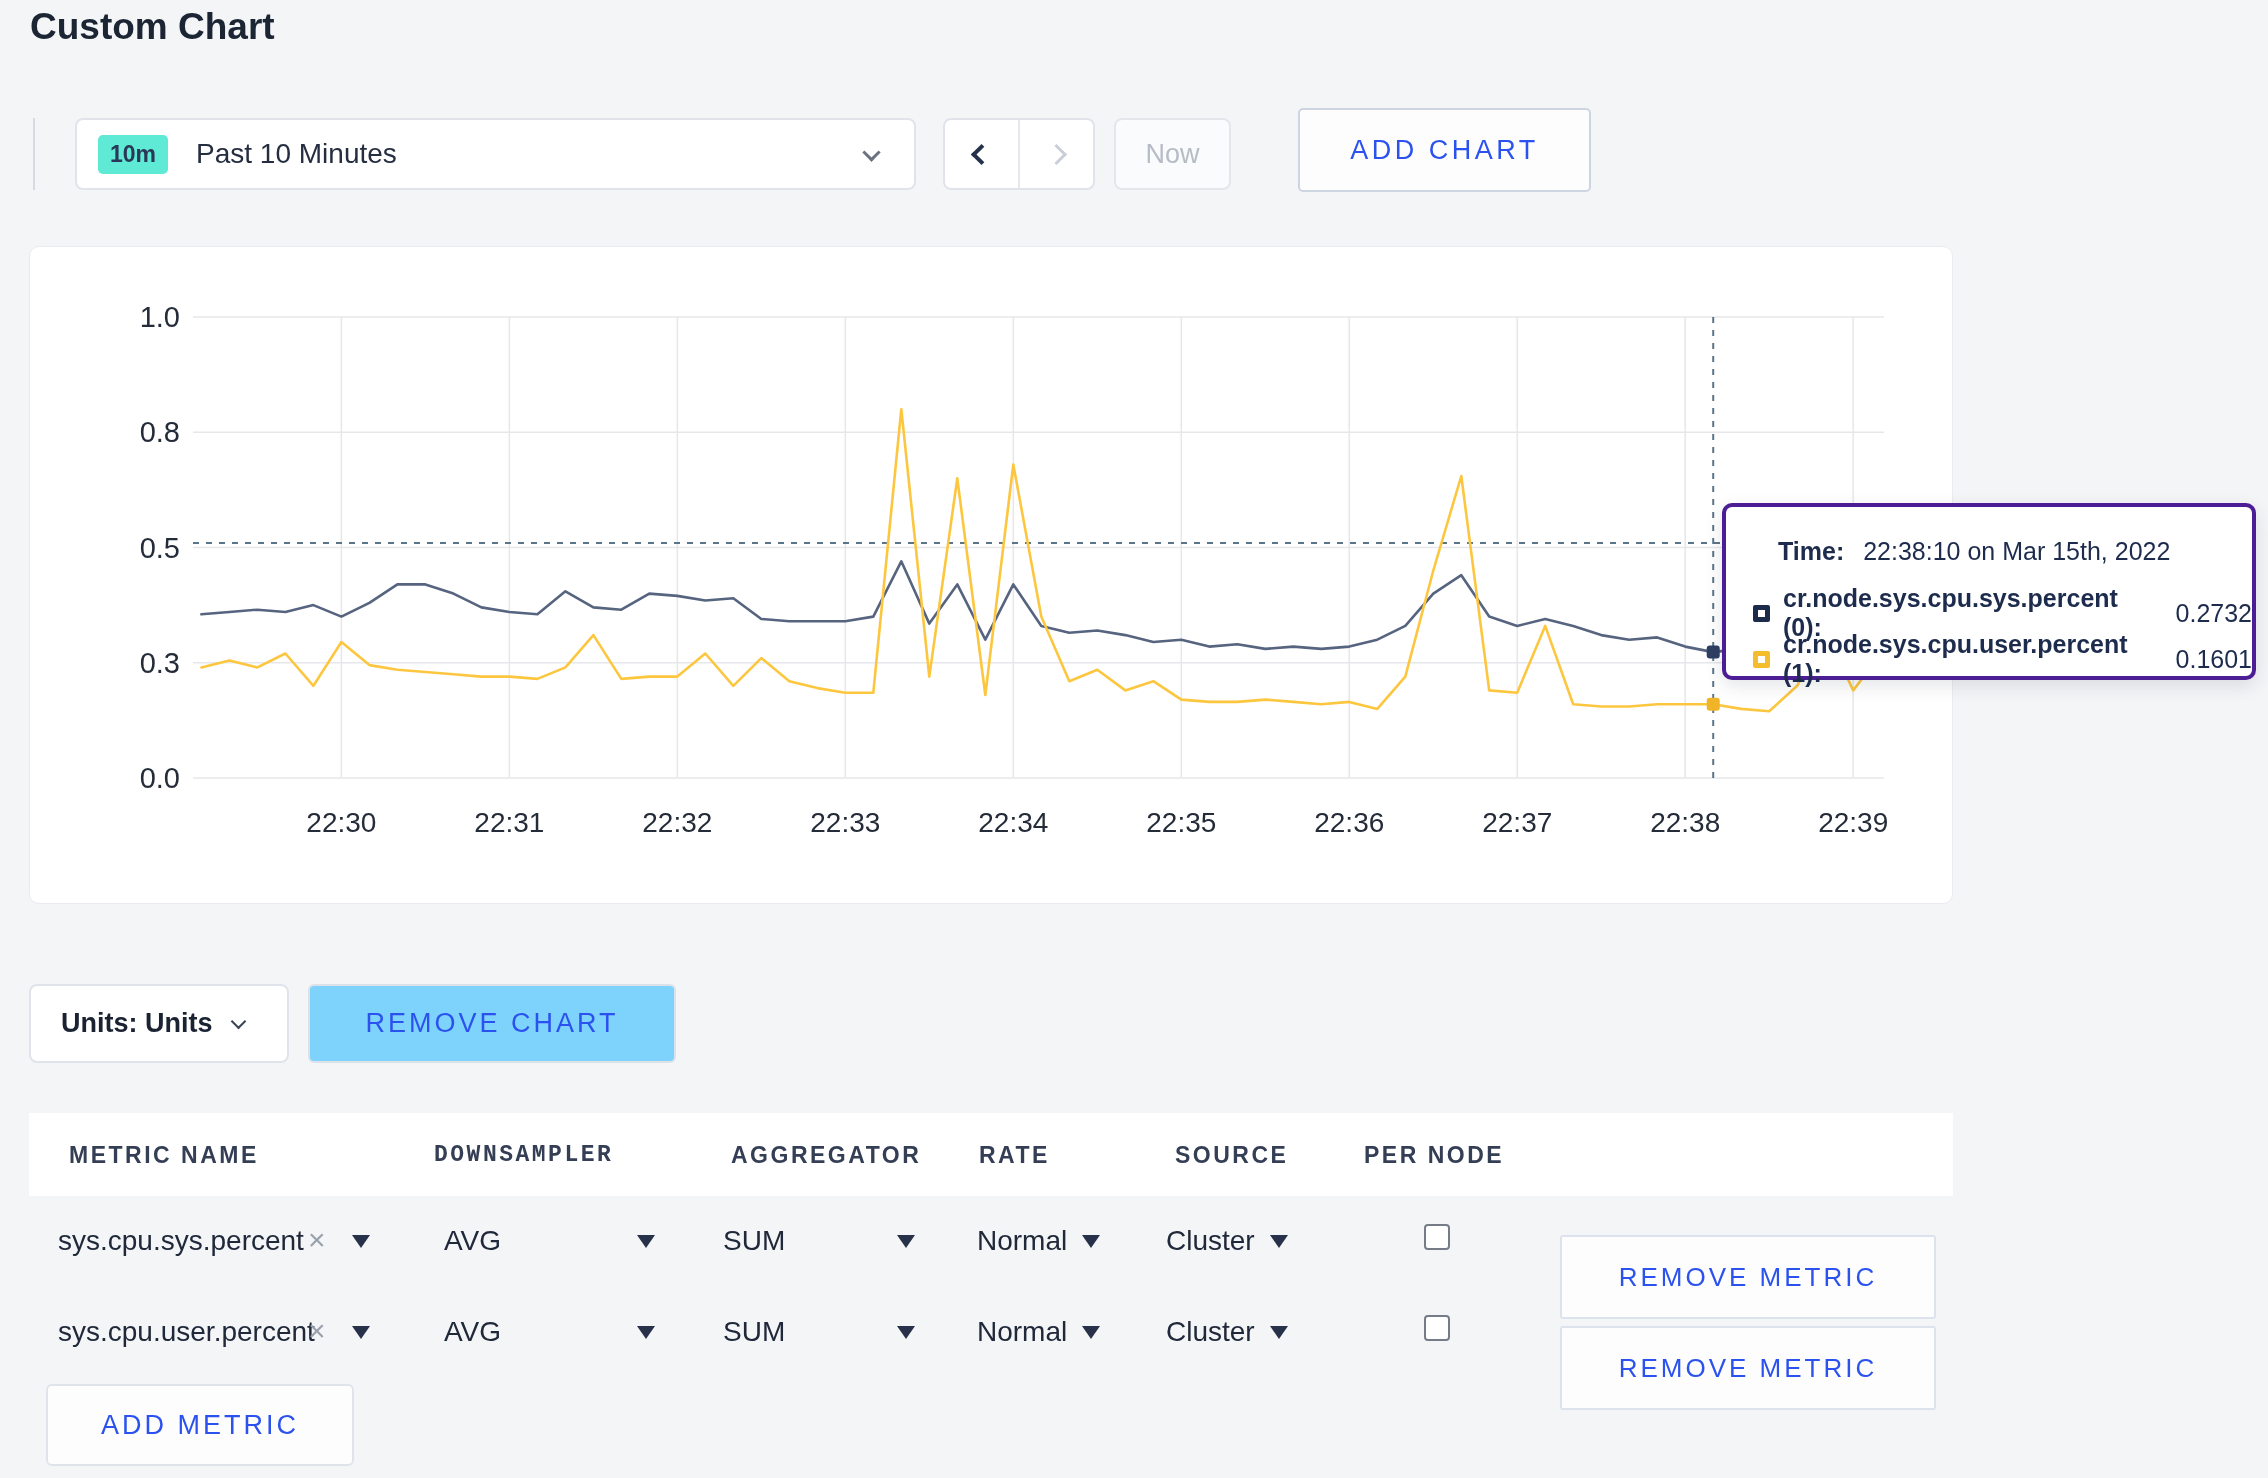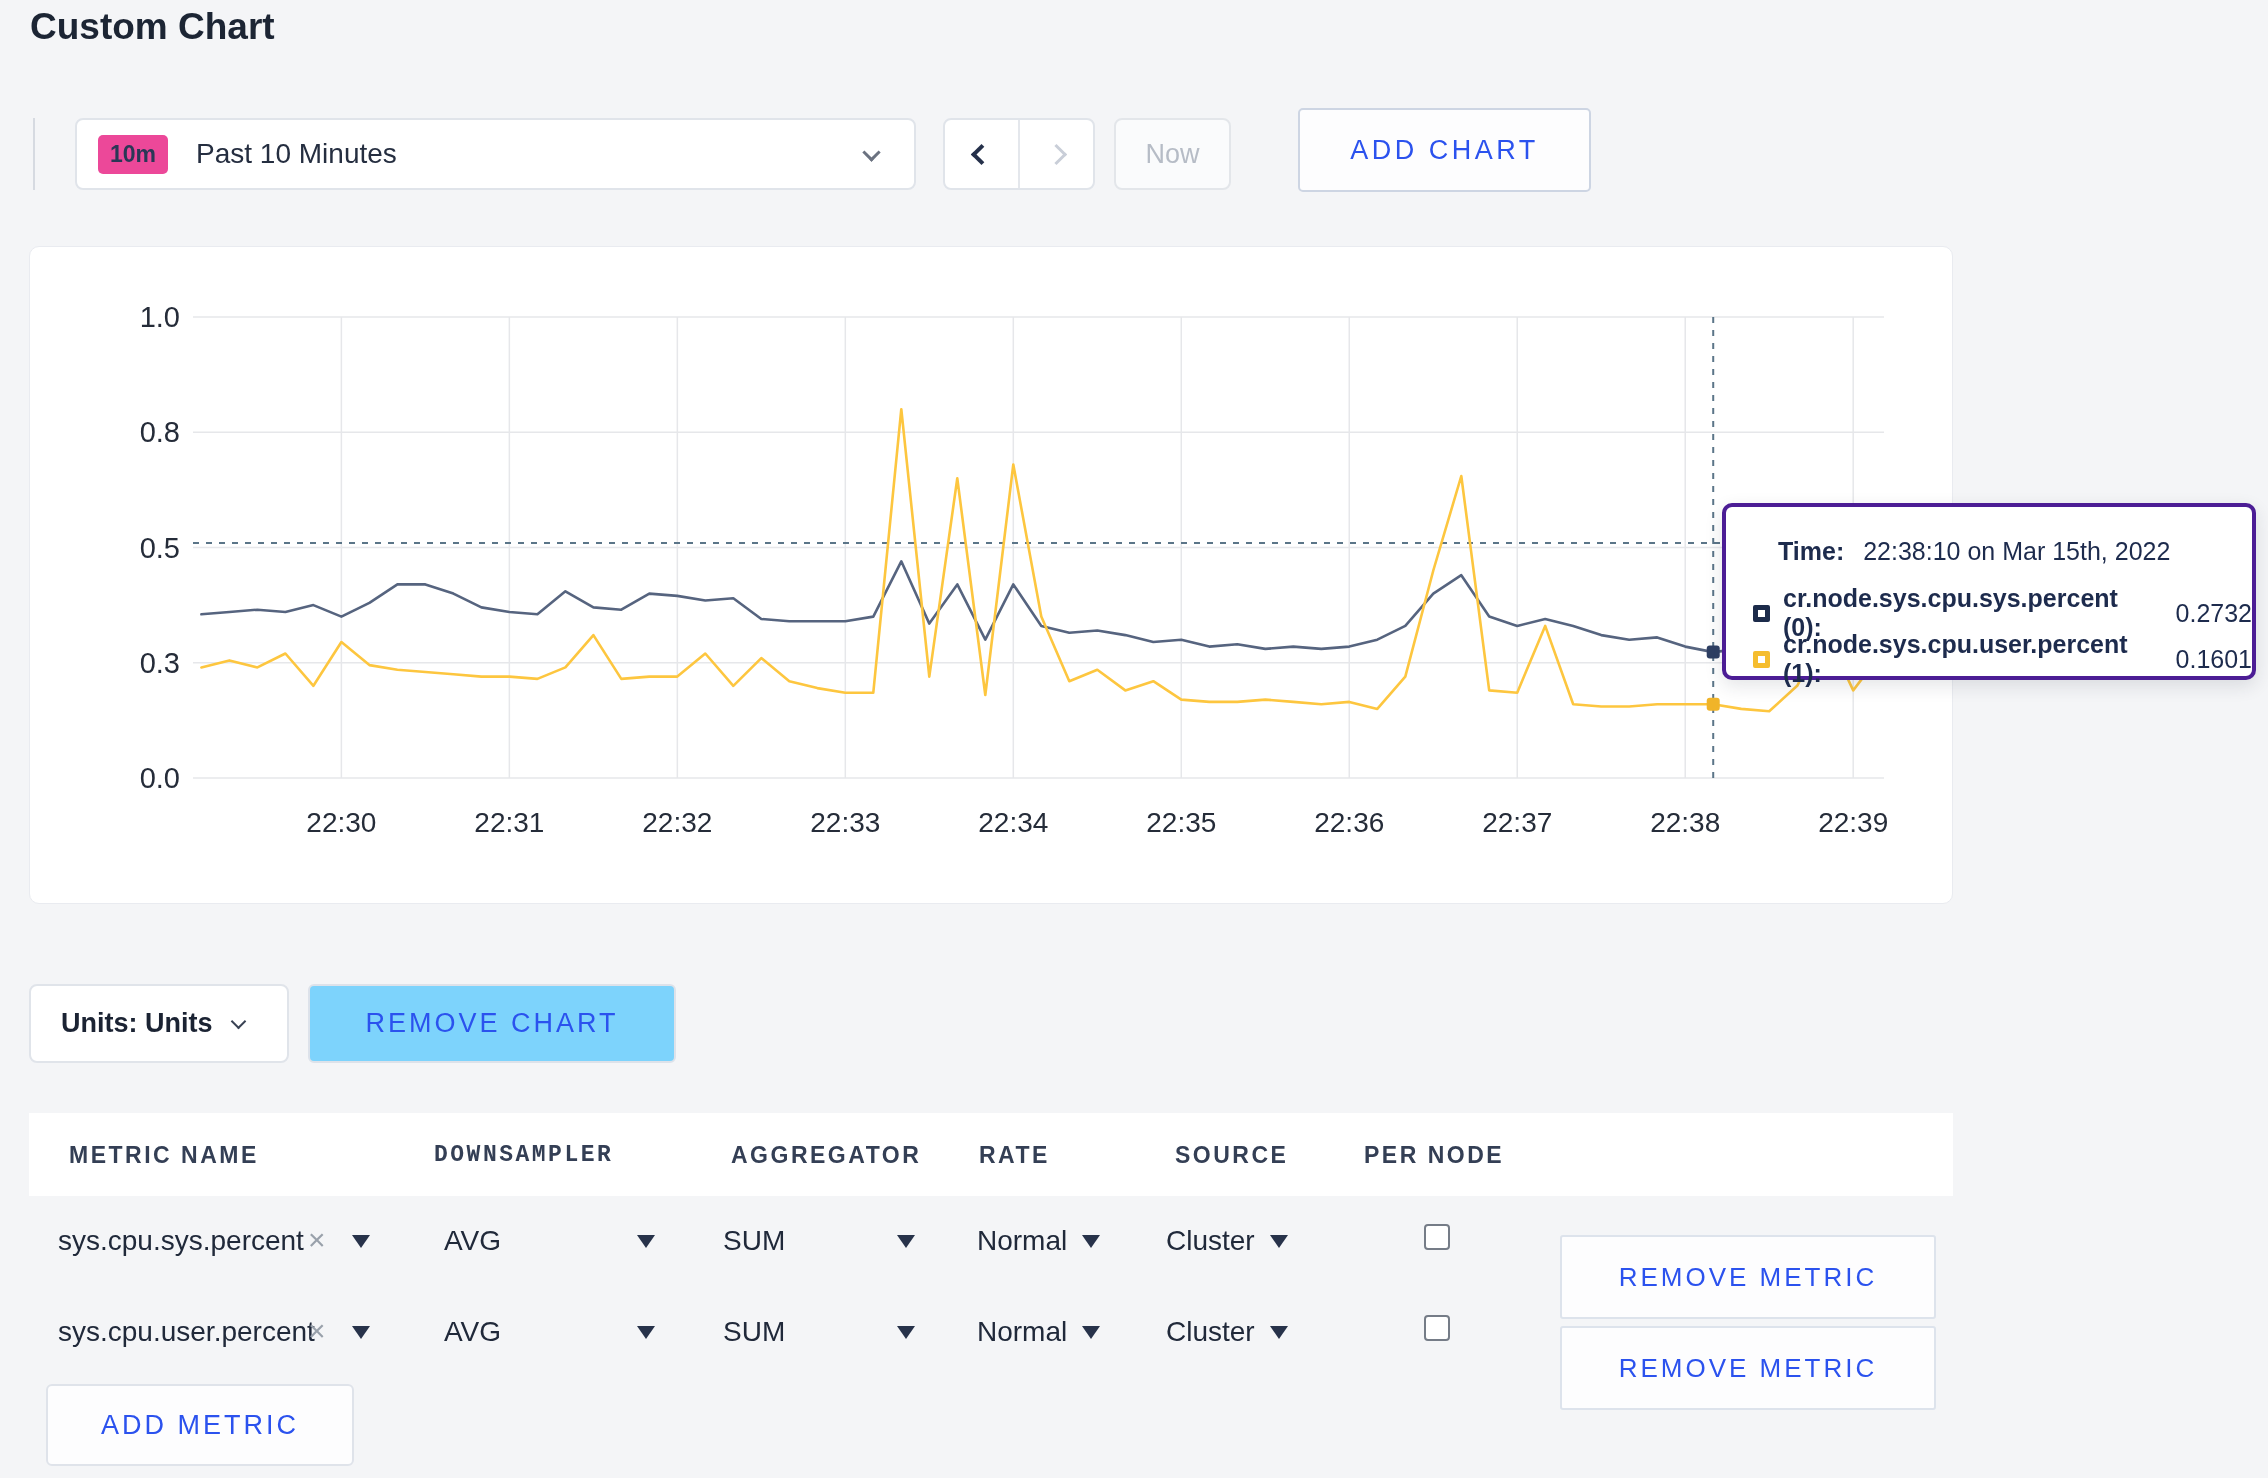--- a/index.html
+++ b/index.html
@@ -6,21 +6,21 @@
   html,body { background:#f4f5f7; }
   .page { position:relative; width:2268px; height:1478px; overflow:hidden;
           font-family:"Liberation Sans", sans-serif; color:#20293a; }
 
   .title { position:absolute; left:30px; top:6px; font-size:37px; font-weight:600; color:#1c2534; }
 
   
   .vrule { position:absolute; left:33px; top:118px; width:2px; height:72px; background:#d6dae1; }
   .time-select { position:absolute; left:75px; top:118px; width:841px; height:72px; background:#fff;
                  border:2px solid #e0e4ea; border-radius:8px; display:flex; align-items:center; cursor:pointer; }
-  .time-badge { margin-left:21px; background:#ec4899; border-radius:5px; padding:6px 12px;
+  .time-badge { margin-left:21px; background:#5eead4; border-radius:5px; padding:6px 12px;
                 font-size:23px; font-weight:700; color:#2a3756; }
   .time-label { margin-left:28px; font-size:28px; color:#252e40; }
   .chev { display:inline-block; width:13px; height:13px; border-right:3px solid #6b7280;
           border-bottom:3px solid #6b7280; transform:rotate(45deg); }
   .time-select .chev { position:absolute; right:36px; top:26px; }
 
   .nav-group { position:absolute; left:943px; top:118px; width:152px; height:72px; background:#fff;
                border:2px solid #e0e4ea; border-radius:8px; display:flex; }
   .nav-half { flex:1; display:flex; align-items:center; justify-content:center; cursor:pointer; }
   .nav-half + .nav-half { border-left:2px solid #e4e7ec; }

